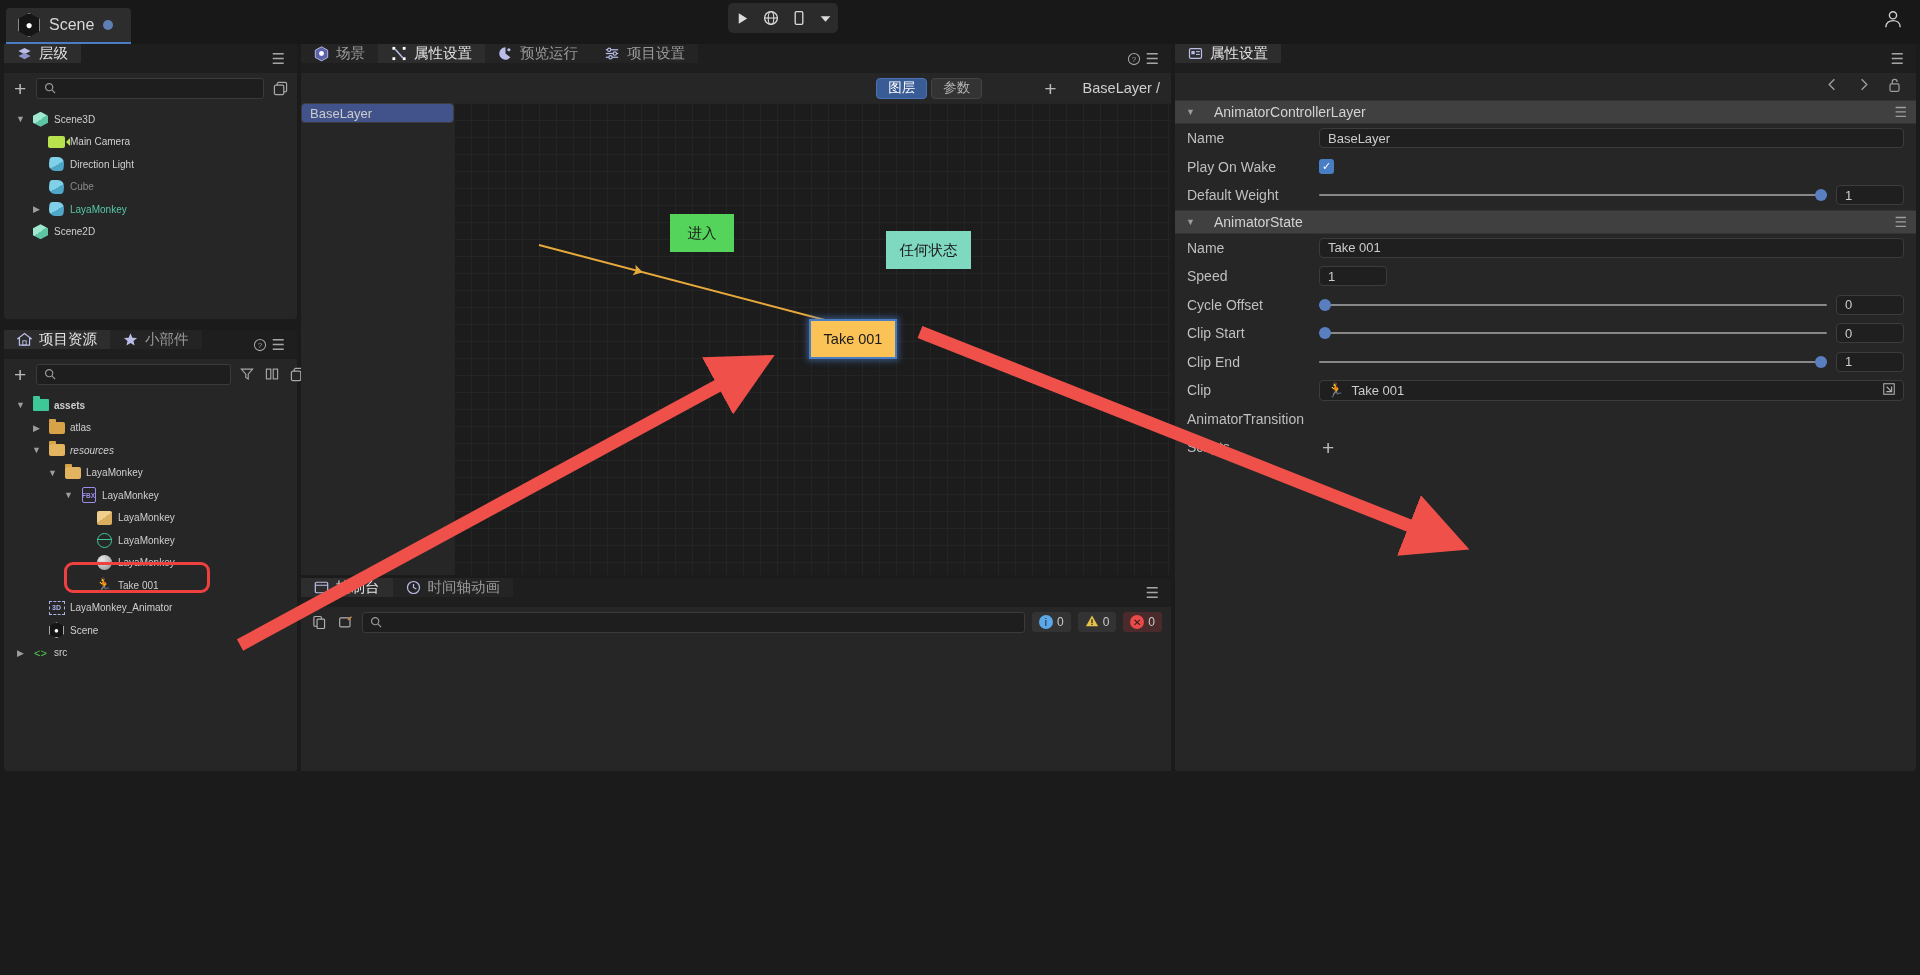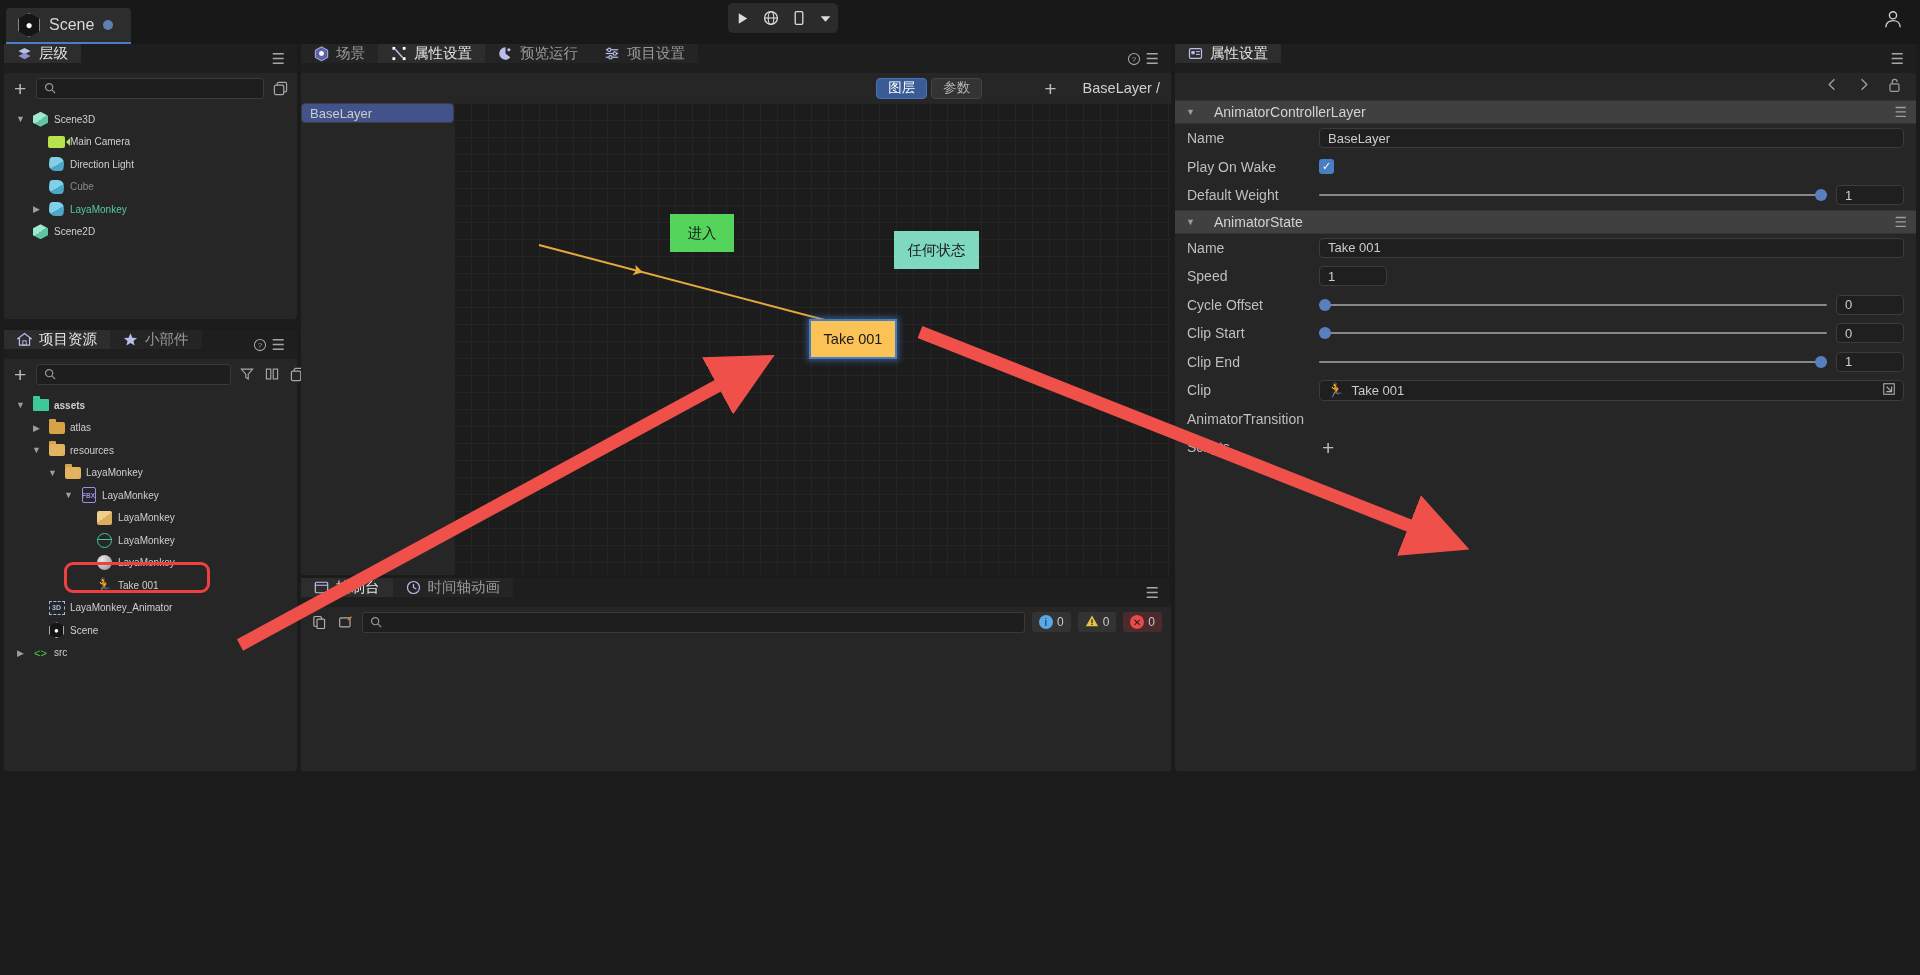--- a/index.html
+++ b/index.html
@@ -137,21 +137,21 @@
       linear-gradient(to bottom, #242424 1px, transparent 1px),
       linear-gradient(to right, #2c2c2c 1px, transparent 1px),
       linear-gradient(to bottom, #2c2c2c 1px, transparent 1px);
     background-size: 17px 17px, 17px 17px, 102px 102px, 102px 102px;
   }
   .node {
     position: absolute; display: flex; align-items: center; justify-content: center;
     border-radius: 0; font-size: 14.5px; color: #1a1a1a;
   }
   .node-enter { background: #55d45c; }
-  .node-any { background: #7fd9c0; margin-left: 8px; }
+  .node-any { background: #7fd9c0; }
   .node-state { background: #fbc256; border: 2px solid #4a7ec4; box-shadow: 0 0 6px 2px rgba(74,126,196,.55); }
 
   
   .console-toolbar { height: 30px; display: flex; align-items: center; gap: 7px; padding: 0 9px; background: #262626; }
   .badge {
     display: flex; align-items: center; gap: 4px; height: 20px; padding: 0 7px;
     border-radius: 3px; font-size: 12px; background: #333; color: #ccc;
   }
   .dot-ico { width: 14px; height: 14px; border-radius: 50%; display:flex;align-items:center;justify-content:center;font-size:10px;color:#1a1a1a; }
 
@@ -369,21 +369,21 @@
           </span>
           <span class="tlabel c-white">assets</span>
         </div>
         <div class="trow" style="padding-left: 26px;">
           <span class="arrow closed"></span>
           <span class="tico">
             <span class="ico-folder"></span>
           </span>
           <span class="tlabel c-white">atlas</span>
         </div>
-        <div class="trow" style="padding-left: 26px;">
+        <div class="trow" style="padding-left: 26px; font-style: italic;">
           <span class="arrow open"></span>
           <span class="tico">
             <span class="ico-folder open"></span>
           </span>
           <span class="tlabel c-white">resources</span>
         </div>
         <div class="trow" style="padding-left: 42px;">
           <span class="arrow open"></span>
           <span class="tico">
             <span class="ico-folder open"></span>

